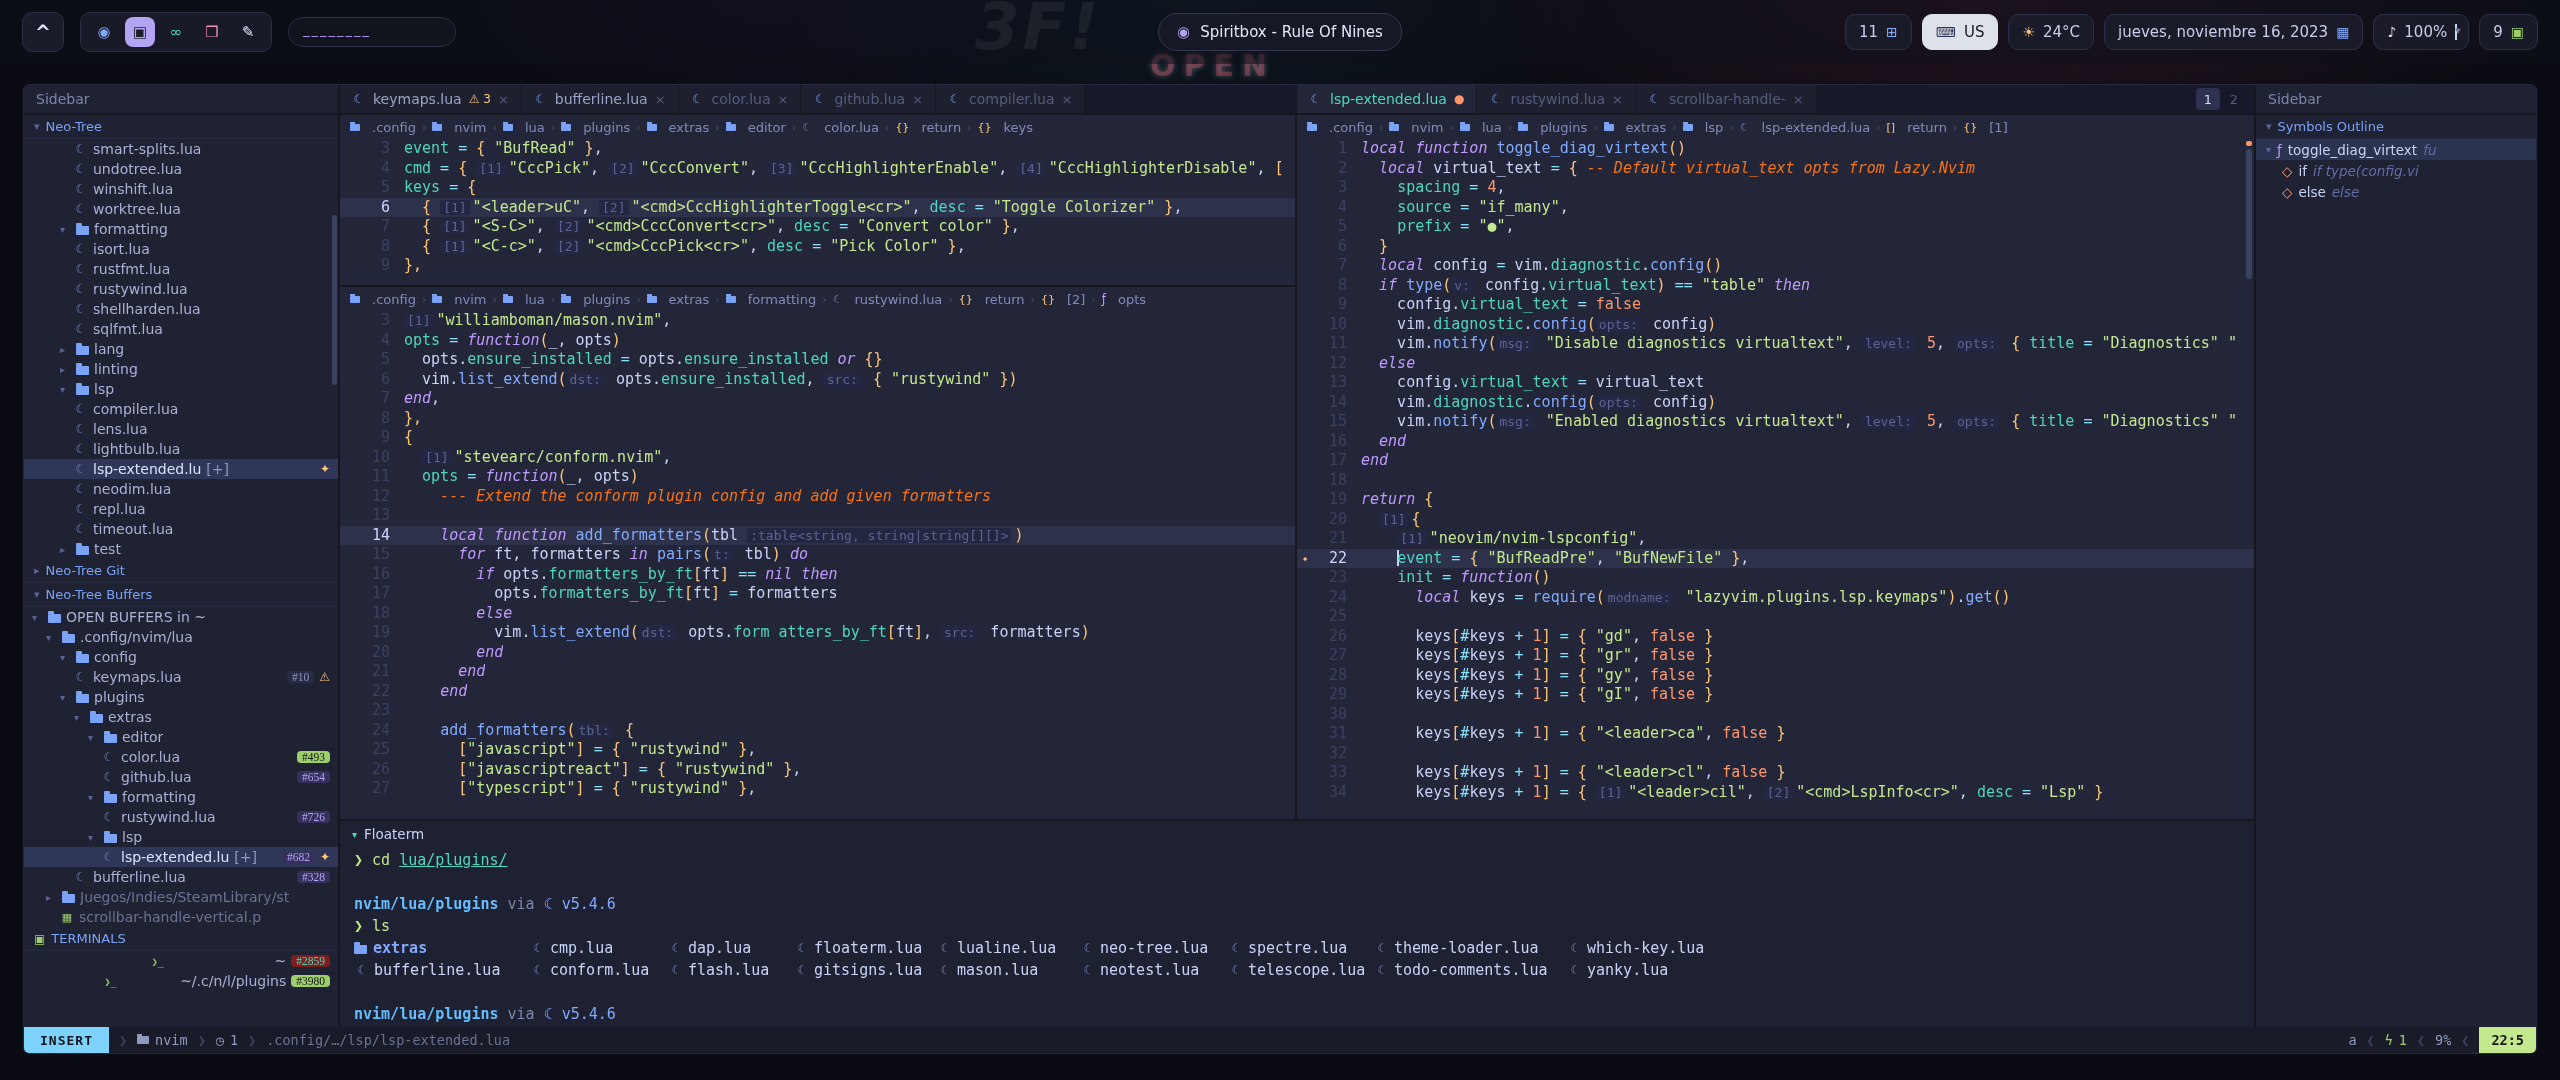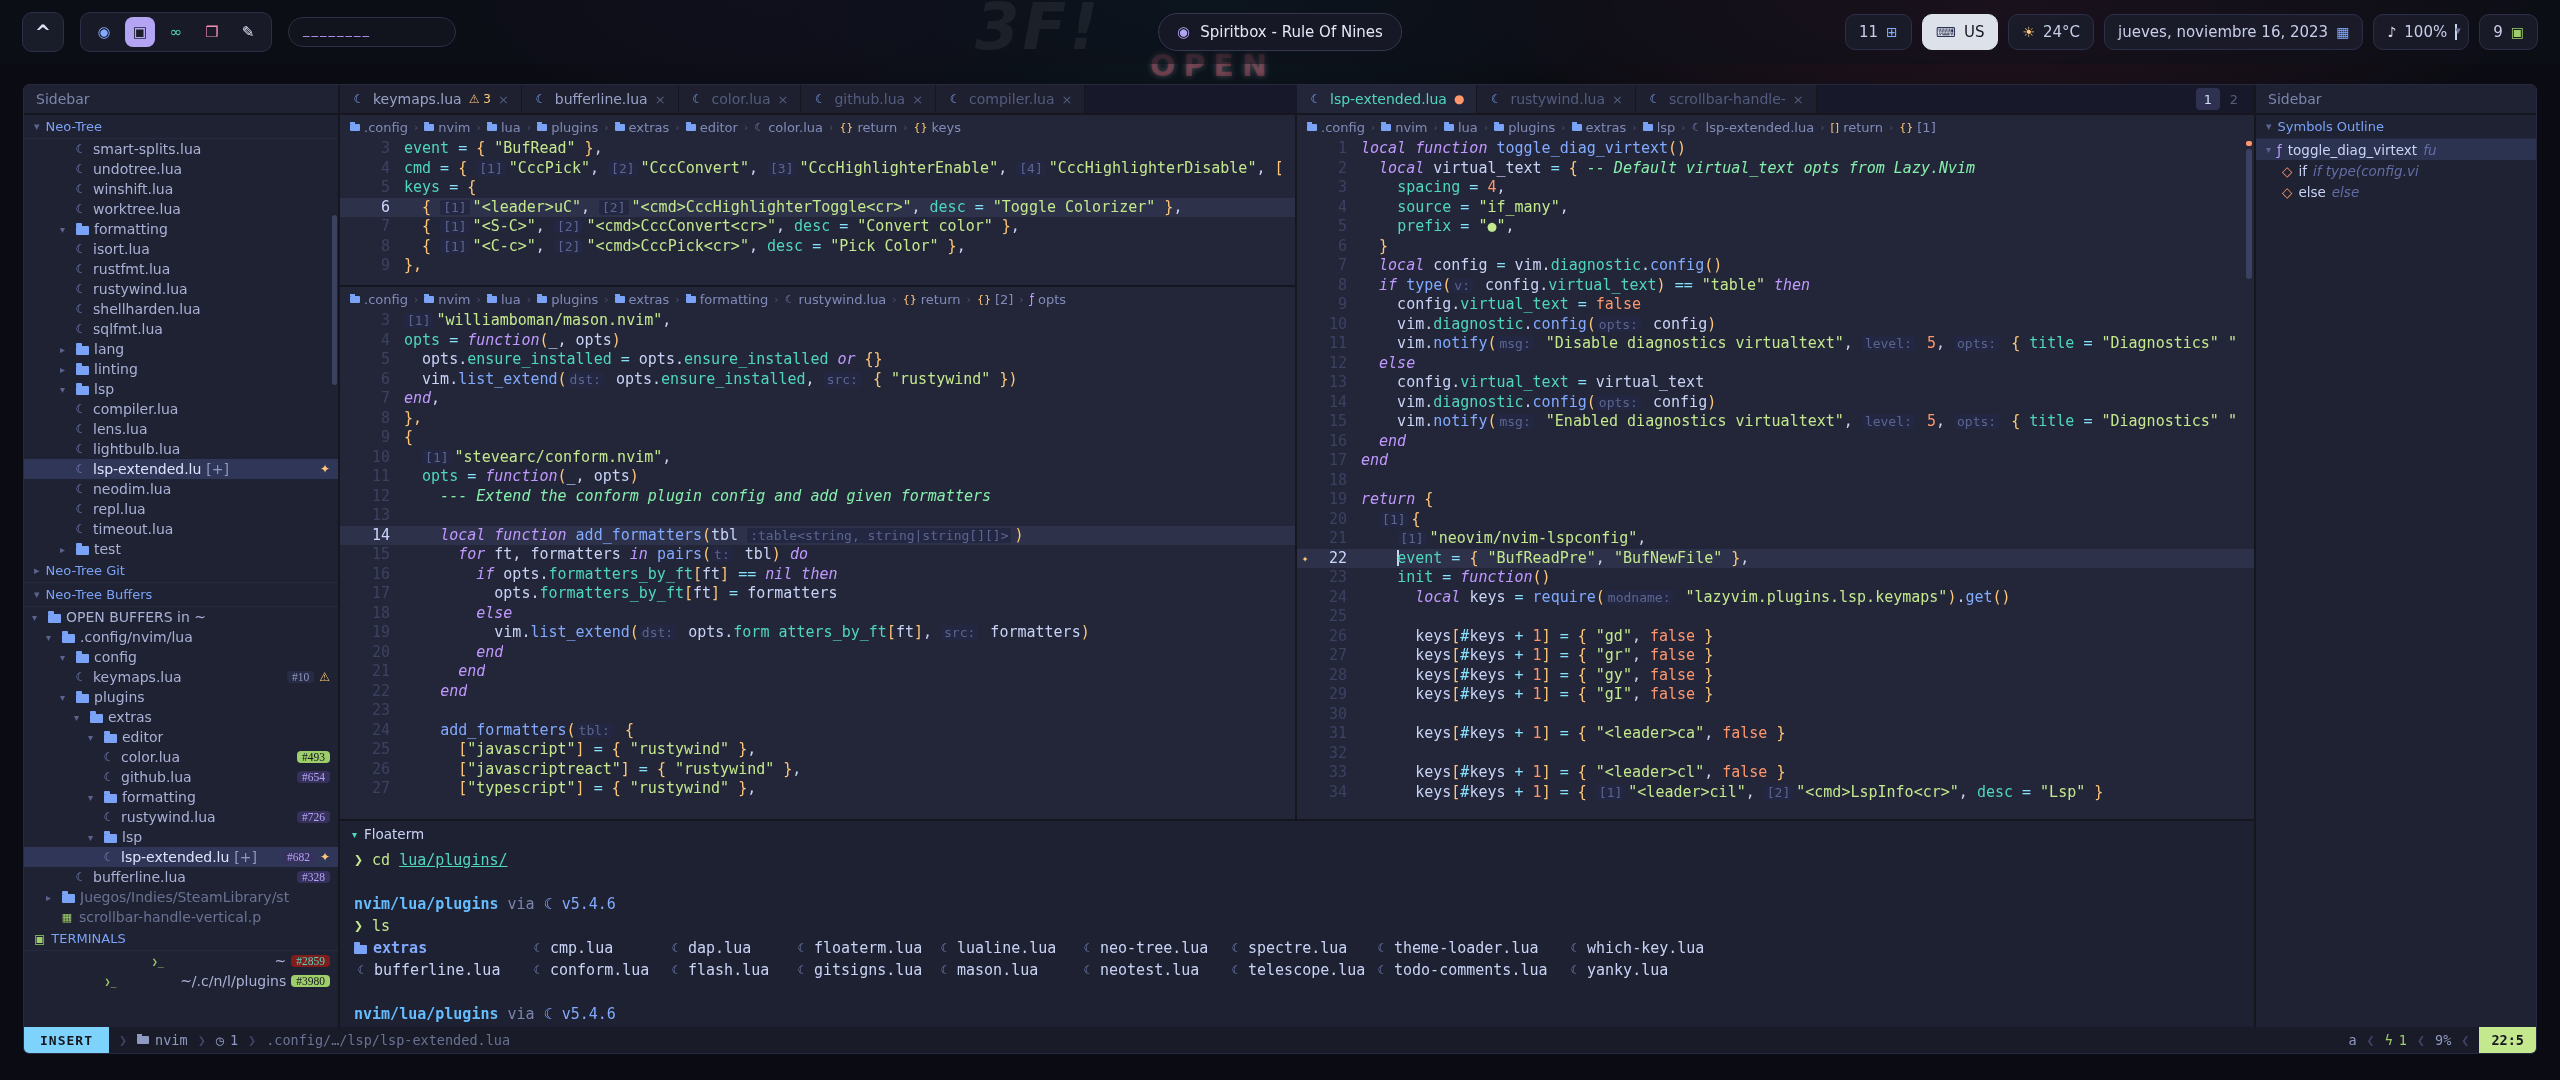--- a/index.html
+++ b/index.html
@@ -73,36 +73,36 @@
 .tpage{width:24px;height:22px;display:flex;align-items:center;justify-content:center;border-radius:4px;font-size:13px;color:#545c7e}
 .tpage.active{background:#2e3250;color:#d5dbf5}
 .editors-row{flex:1;display:flex;min-height:0}
 .left-stack{width:50%;display:flex;flex-direction:column;border-right:2px solid #15161e}
 .right-stack{width:50%;display:flex;flex-direction:column;position:relative}
 .editor{background:#232639;overflow:hidden;position:relative;display:flex;flex-direction:column}
 .editor.first{height:172px;flex:none;border-bottom:2px solid #15161e}
 .editor.grow{flex:1}
 .breadcrumb{height:24px;flex:none;display:flex;align-items:center;gap:6px;padding:0 10px;font-size:13px;color:#828bb8;white-space:nowrap;overflow:hidden}
 .bc-sep{color:#4c5270;font-size:11px}
-.bc-item{display:flex;align-items:center;gap:4px}
+.bc-item{display:flex;align-items:center;gap:12px}
 .bc-ic{font-size:11px}
 .bc-ic.folder{width:10px;height:7px;background:#7aa2f7;border-radius:1px;position:relative;margin-top:1px}
 .bc-ic.folder:before{content:"";position:absolute;top:-2px;left:0;width:5px;height:2px;background:#7aa2f7}
 .bc-ic.lua{color:#7e8bc4}
 .bc-ic.brace,.bc-ic.sqbr{color:#ffc777;font-size:11px}
 .bc-ic.fn{color:#c099ff;font-size:12px}
 .code{flex:1;font-family:"DejaVu Sans Mono",monospace;font-size:15px;overflow:hidden}
 .cline{height:19.5px;line-height:19.5px;display:flex;white-space:pre}
 .cline.cur{background:rgba(123,134,190,.12)}
 .sign{width:16px;flex:none;text-align:center;color:#ffc777;font-size:11px;line-height:19.5px}
 .lnum{width:34px;flex:none;text-align:right;color:#3b4261;margin-right:14px}
 .lnum.curn{color:#cdd6ff}
 .ltext{overflow:hidden}
 .c-v{color:#c8d3f5}.c-k{color:#c099ff;font-style:italic}.c-f{color:#82aaff}
-.c-s{color:#c3e88d}.c-n{color:#ff966c}.c-c{color:#86efac;font-style:italic}
+.c-s{color:#c3e88d}.c-n{color:#ff966c}.c-c{color:#f97316;font-style:italic}
 .c-o{color:#86e1fc}.c-b{color:#ffc777}.c-d{color:#4fd6be}
 .c-t{color:#4fd6be;font-style:italic}
 .c-h{background:#232741;color:#5c6591;border-radius:3px;padding:0 3px;margin-right:3px;font-size:13px}
 .caret{display:inline-block;width:2px;height:16px;background:#c8d3f5;vertical-align:middle;margin-right:-2px}
 .ed-scroll{position:absolute;right:2px;top:34px;width:6px;height:130px;background:#3b4261;border-radius:3px}
 .ed-scroll:before{content:"";position:absolute;top:-8px;left:0;width:6px;height:5px;background:#ff966c;border-radius:2px}
 
 .floaterm{height:208px;flex:none;background:#1e2132;border-top:2px solid #15161e;display:flex;flex-direction:column}
 .float-h{height:26px;flex:none;display:flex;align-items:center;gap:7px;padding:0 12px;color:#c8d3f5;font-size:13.5px}
 .float-h .chev{color:#4fd6be;font-size:10px}

